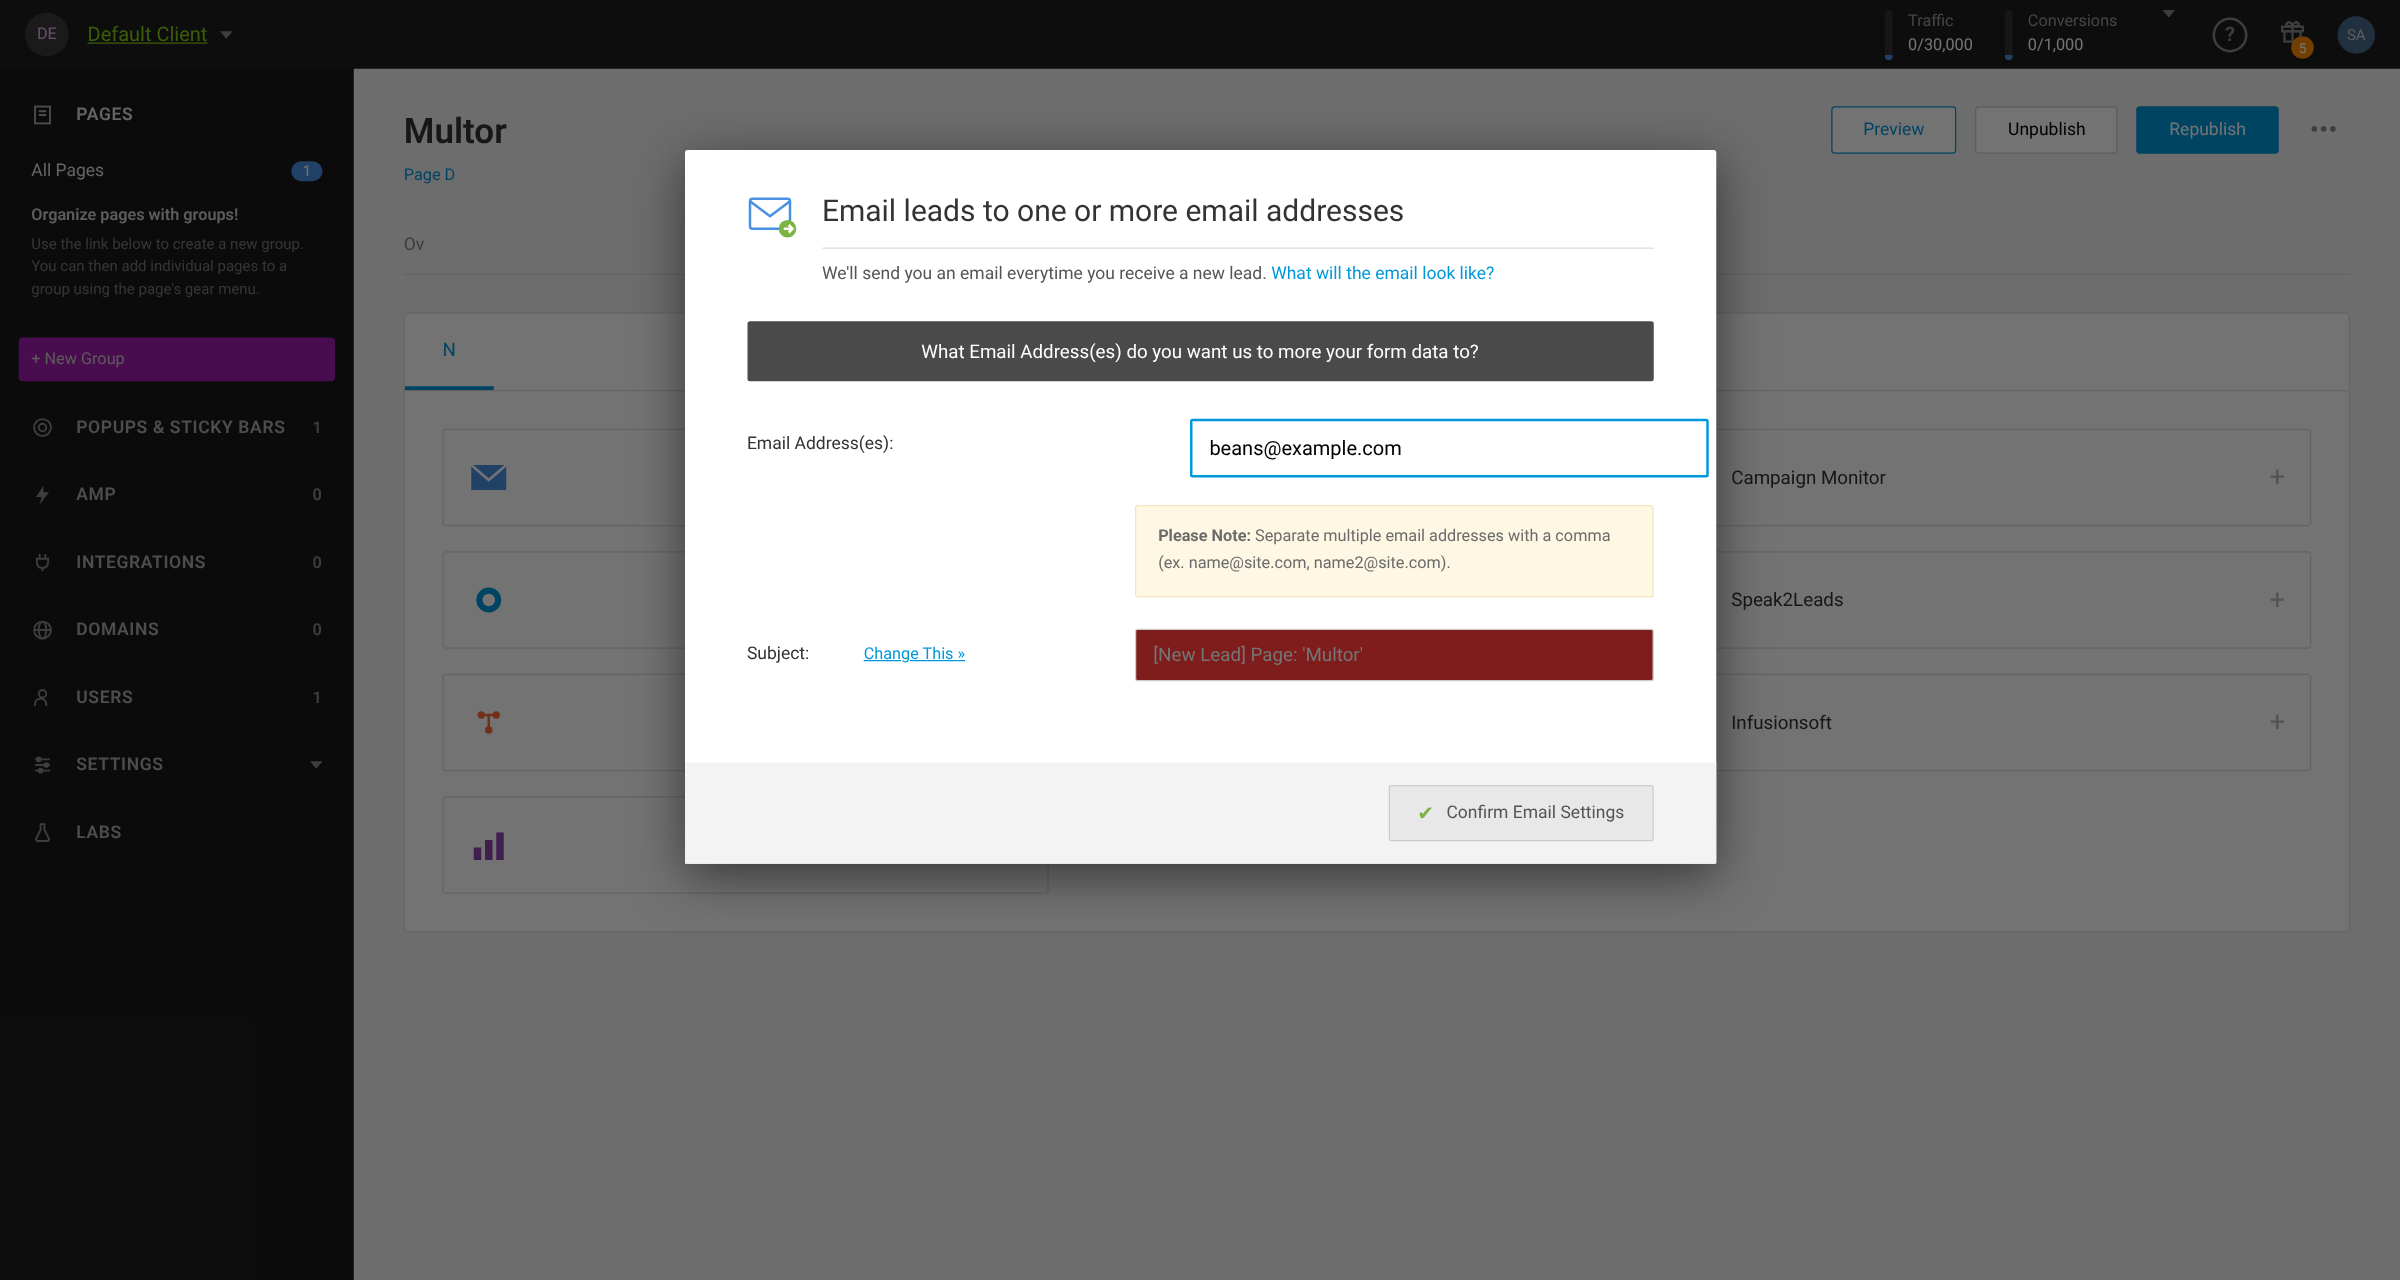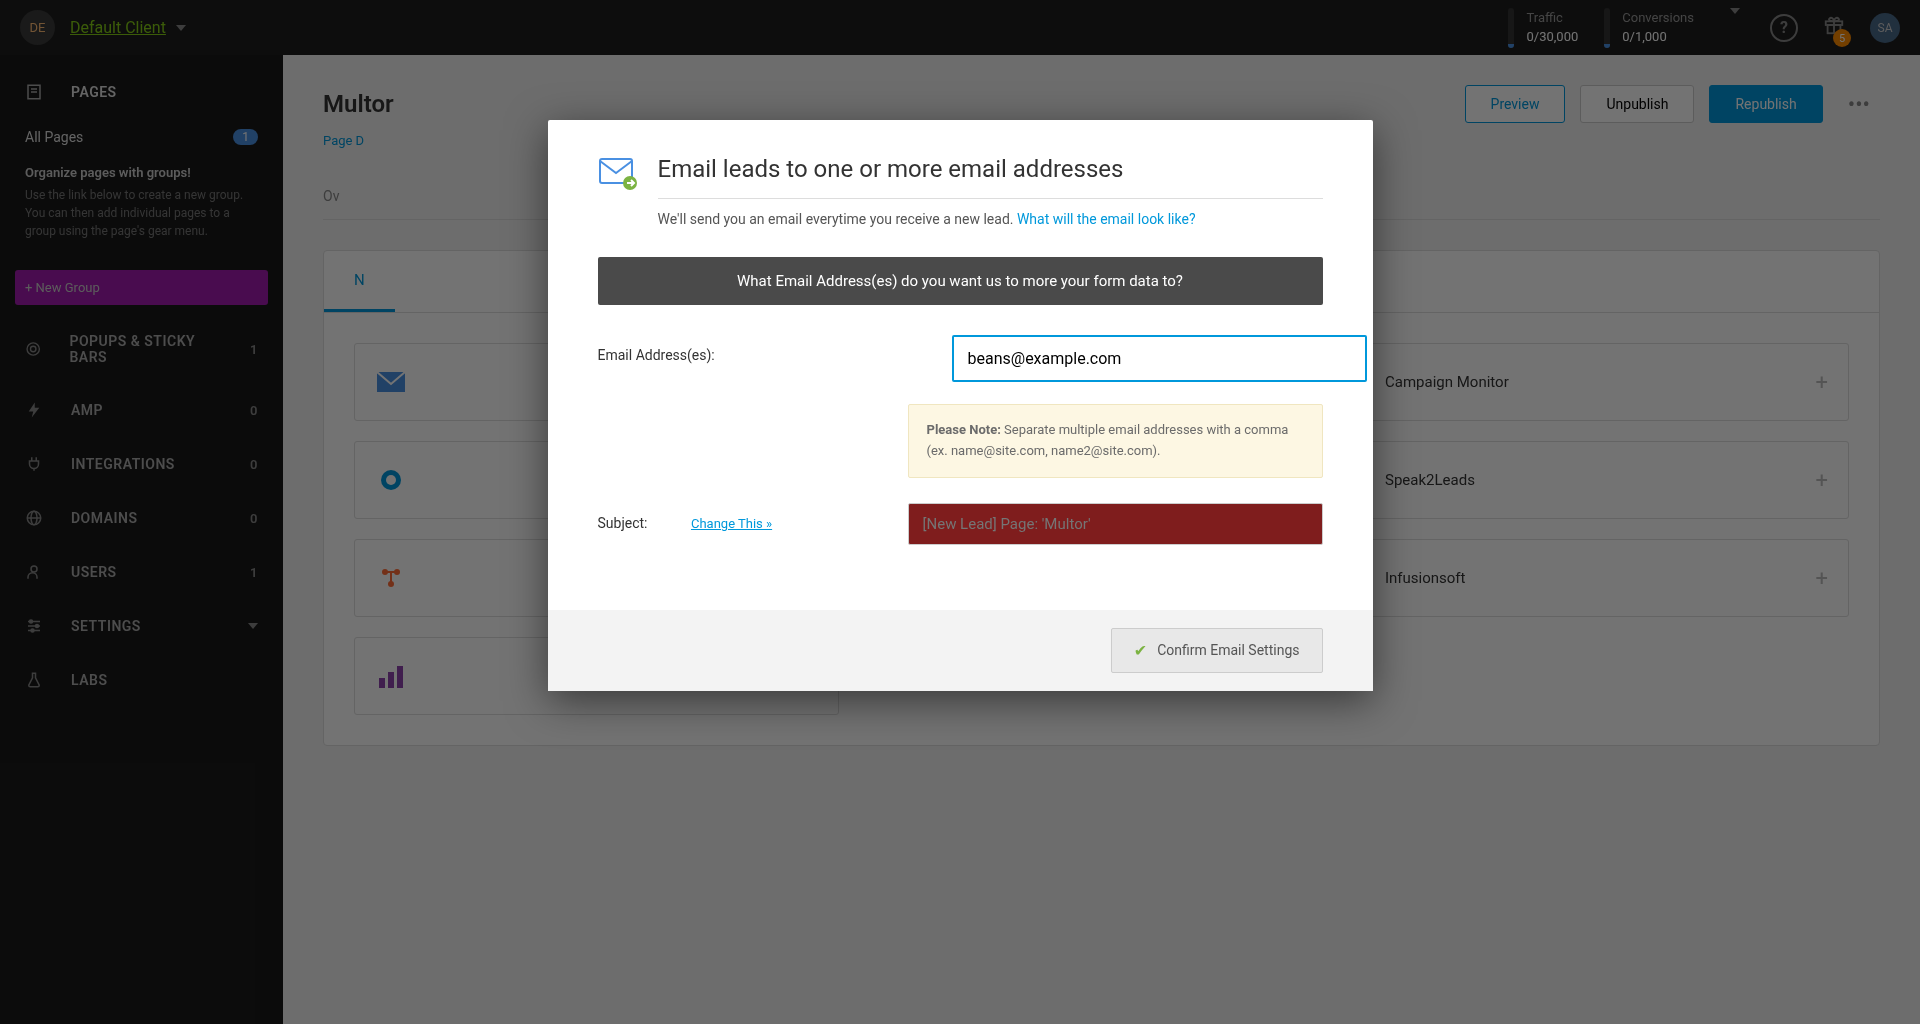--- a/index.html
+++ b/index.html
@@ -1,52 +1,52 @@
 <!DOCTYPE html>
 <html><head>
 <meta charset="utf-8">
 <style>
 * { margin: 0; padding: 0; box-sizing: border-box; font-family: -apple-system, BlinkMacSystemFont, "Segoe UI", Roboto, sans-serif; }
 body { background: #1a1a1a; width: 1920px; height: 1024px; overflow: hidden; position: relative; }
 
 .topbar { height: 55px; background: #1e1e1e; display: flex; align-items: center; padding: 0 20px; color: #aaa; }
 .topbar-left { display: flex; align-items: center; gap: 15px; flex: 1; }
-.avatar-sm { width: 35px; height: 35px; border-radius: 50%; background: #3a3a3a; display: flex; align-items: center; justify-content: center; font-size: 13px; color: #fdba74; }
+.avatar-sm { width: 35px; height: 35px; border-radius: 50%; background: #3a3a3a; display: flex; align-items: center; justify-content: center; font-size: 13px; color: #f0abfc; }
 .client-select { display: flex; align-items: center; gap: 10px; color: #84cc16; cursor: pointer; }
 .chevron { border-left: 5px solid transparent; border-right: 5px solid transparent; border-top: 6px solid #888; }
 .topbar-stats { display: flex; align-items: flex-start; gap: 26px; }
 .stat-block { display: flex; align-items: center; gap: 12px; }
 .stat-bar { width: 6px; height: 40px; background: #333; border-radius: 3px; position: relative; }
 .stat-bar::after { content:''; position:absolute; bottom:0; left:0; right:0; height:8%; background:#4a90e2; border-radius: 0 0 3px 3px; }
 .stat-text { font-size: 13px; line-height: 1.4; }
 .stat-label { color: #999; }
 .stat-value { color: #fff; }
 .topbar-icons { display: flex; align-items: center; gap: 25px; margin-left: 30px; }
 .icon-circle { width: 28px; height: 28px; border: 2px solid #888; border-radius: 50%; display: flex; align-items: center; justify-content: center; color: #888; font-weight: bold; }
 .gift-icon { position: relative; color: #888; font-size: 20px; }
 .badge { position: absolute; bottom: -6px; right: -6px; background: #ff8c00; color: #fff; border-radius: 50%; width: 18px; height: 18px; font-size: 11px; display: flex; align-items: center; justify-content: center; }
 .avatar-right { width: 30px; height: 30px; border-radius: 50%; background: #4a6a8a; display: flex; align-items: center; justify-content: center; font-size: 12px; color: #ccc; }
 
 .app-body { display: flex; height: calc(100% - 55px); }
 
 .sidebar { width: 283px; background: #1a1a1a; color: #aaa; padding-top: 10px; overflow-y: auto; }
-.side-section { padding: 18px 25px; display: flex; align-items: center; gap: 28px; font-size: 14px; font-weight: 600; letter-spacing: 0.5px; cursor: pointer; }
+.side-section { padding: 18px 25px; display: flex; align-items: center; gap: 18px; font-size: 14px; font-weight: 600; letter-spacing: 0.5px; cursor: pointer; }
 .side-section .count { margin-left: auto; font-size: 13px; color: #888; }
 .side-section.expanded { color: #ddd; }
 .pill { background: #4a90e2; color: #fff; border-radius: 10px; padding: 1px 9px; font-size: 12px; margin-left: auto; }
 .side-sub { padding: 10px 25px 18px; font-size: 13px; color: #888; }
 .side-sub-title { color: #ccc; font-weight: 600; margin-bottom: 6px; font-size: 13px; }
 .side-sub-text { font-size: 12px; line-height: 1.5; color: #777; margin-bottom: 12px; }
 .new-group-btn { background: #a21caf; color: #ccc; text-align: left; padding: 10px; border-radius: 3px; font-size: 13px; cursor: pointer; margin: 0 15px; }
 .side-icon { width: 18px; height: 18px; display: inline-block; }
 
 .main { flex: 1; background: #f2f2f2; position: relative; }
 .main-header { padding: 30px 40px 0; }
 .main-title-row { display: flex; align-items: center; gap: 15px; }
-.main-title { font-size: 24px; font-weight: 600; color: #333; flex: 1; }
+.main-title { font-size: 28px; font-weight: 600; color: #333; flex: 1; }
 .btn { padding: 10px 25px; border: 1px solid #ccc; border-radius: 3px; font-size: 14px; cursor: pointer; background: #fff; }
 .btn-primary { background: #0098db; color: #fff; border-color: #0098db; }
 .btn-outline-primary { color: #0098db; border-color: #0098db; }
 .more-btn { font-size: 22px; color: #888; cursor: pointer; padding: 0 10px; }
 .breadcrumb { font-size: 13px; color: #0098db; margin-top: 10px; }
 .tabs-row-main { display: flex; gap: 30px; border-bottom: 1px solid #ddd; margin: 25px 40px 0; }
 .tab-main { padding: 15px 0; font-size: 14px; color: #888; cursor: pointer; }
 
 .integrations-panel { margin: 30px 40px; background: #fff; border: 1px solid #ddd; border-radius: 4px; }
 .int-tabs { display: flex; border-bottom: 1px solid #ddd; }

